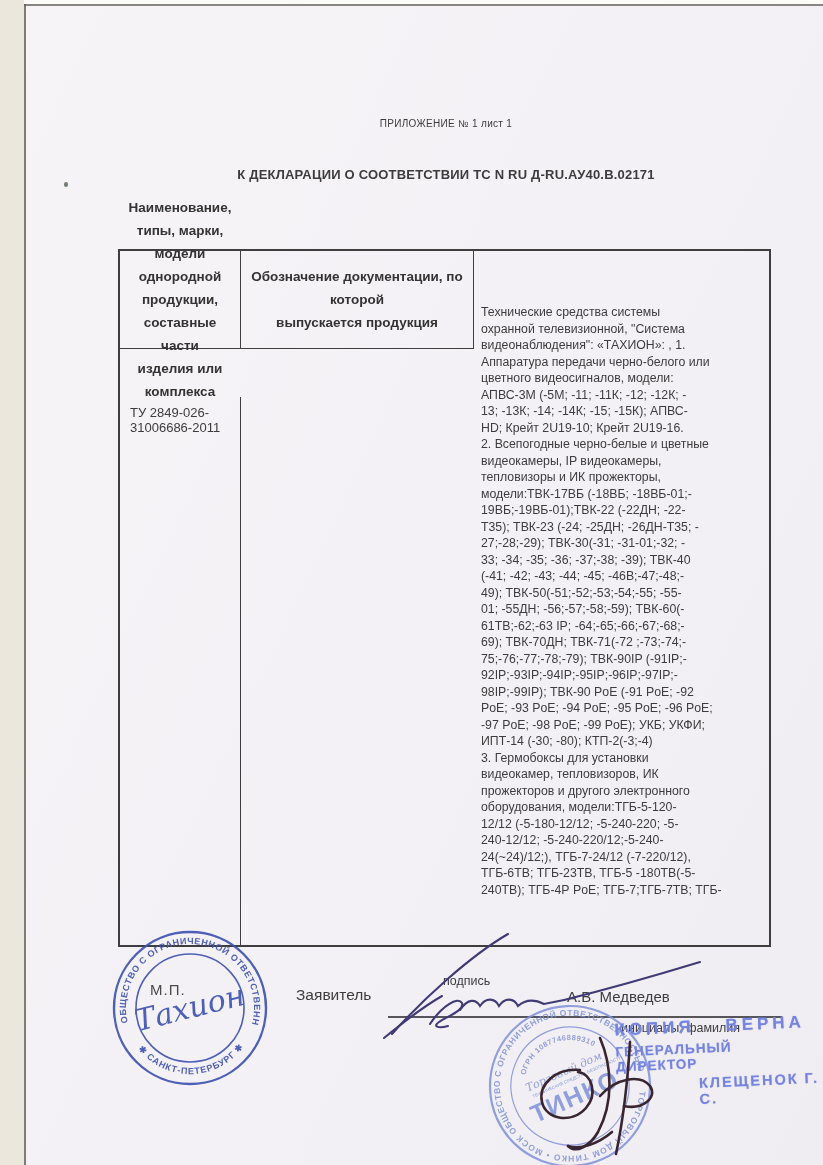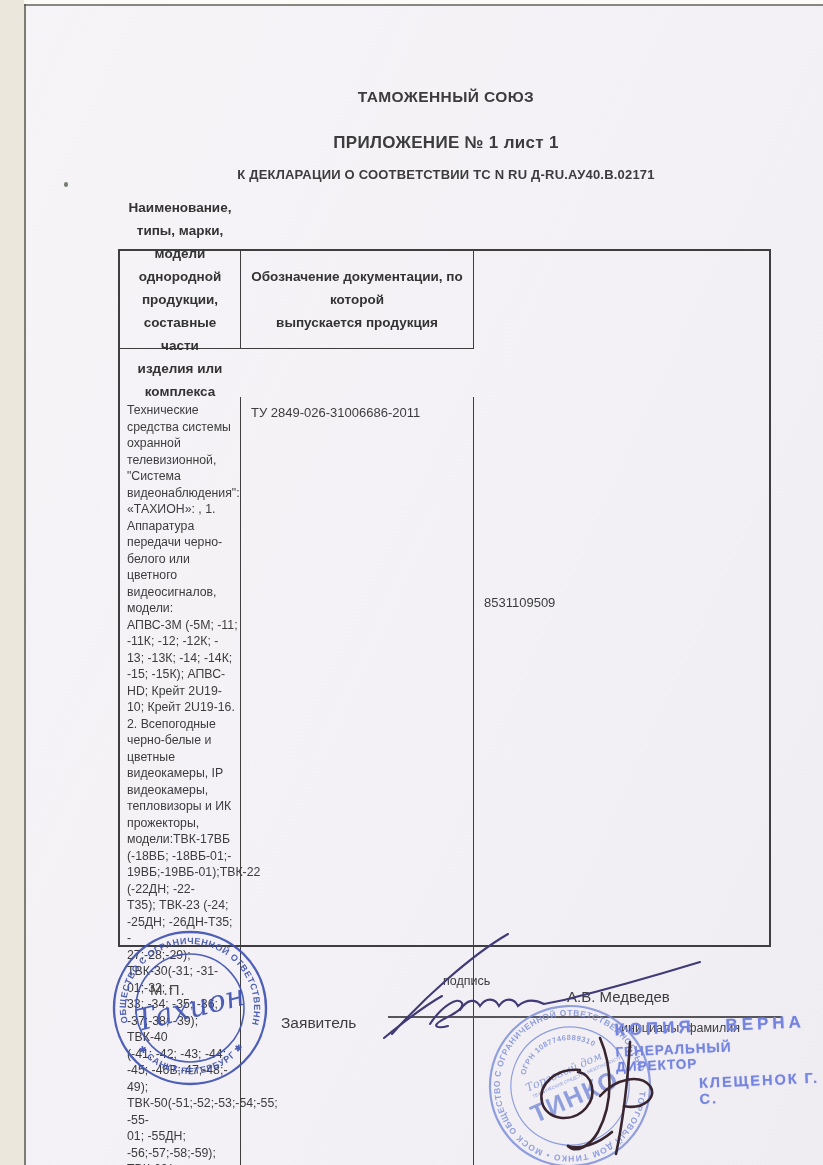--- a/index.html
+++ b/index.html
@@ -16,21 +16,21 @@
                  background:#55544c; opacity:.75; }
   .edge-line-h { position:absolute; left:24px; top:4px; width:799px; height:2px;
                  background:#5a5850; opacity:.7; }
   .edge-top-white { position:absolute; left:24px; top:0; width:799px; height:4px; background:#fbfbf8; }
   .speck { position:absolute; left:64px; top:182px; width:4px; height:5px; background:#55604f; border-radius:2px; opacity:.8; }
 
   .doc-text { color:#3c3c3e; }
 
   .titles { position:absolute; left:90px; width:712px; text-align:center; }
   .t1 { top:88px;  font-size:15.5px; font-weight:bold; letter-spacing:.4px; }
-  .t2 { top:133px; font-size:17px; font-weight:bold; letter-spacing:.3px; }
+  .t2 { top:118px; font-size:10px; font-weight:normal; letter-spacing:.3px; }
   .t3 { top:167px; font-size:13px;   font-weight:bold; letter-spacing:.2px; }
   .subtitle { position:absolute; left:60px; width:760px; top:211px; text-align:center;
               font-size:13.8px; color:#3c3c3e; }
 
   
   .ptable { position:absolute; left:118px; top:249px; width:653px; height:698px;
             border:2px solid #3e3e3e; display:grid;
             grid-template-columns:121px 233px 1fr;
             grid-template-rows:98px 1fr; }
   .cell { border-right:1.5px solid #3e3e3e; border-bottom:1.5px solid #3e3e3e; }
@@ -39,21 +39,21 @@
   .hcell { display:flex; align-items:center; justify-content:center; text-align:center;
            font-weight:bold; font-size:13.5px; line-height:23px; color:#333;
            white-space:pre-line; padding:10px 4px; }
   .code-cell { padding:296px 4px 0 10px; font-size:13px; color:#3c3c3e; }
   .desc-cell { padding:5px 2px 0 7px; font-size:12.3px; line-height:16.5px;
                color:#3c3c3e; white-space:pre-line; letter-spacing:0; }
   .doc-cell  { padding:8px 6px 0 10px; font-size:13px; color:#3c3c3e; }
 
   
   .mp { position:absolute; left:150px; top:981px; font-size:15px; color:#4a4a4a; letter-spacing:1px; }
-  .applicant { position:absolute; left:281px; top:986px; font-size:15.5px; color:#3c3c3e;margin-top:28px; }
+  .applicant { position:absolute; left:296px; top:986px; font-size:15.5px; color:#3c3c3e; }
   .name { position:absolute; left:567px; top:988px; font-size:15px; color:#3c3c3e; }
   .sig-line { position:absolute; height:1.5px; background:#55555a; }
   .line1 { left:388px; top:1016px; width:200px; }
   .line2 { left:553px; top:1016px; width:229px; }
   .sig-label { position:absolute; font-size:12.5px; color:#3c3c3e; }
   .lab1 { left:443px; top:974px; }
   .lab2 { left:621px; top:1021px; }
 
   
   .stamp-tahion { position:absolute; left:108px; top:926px; width:164px; height:164px; opacity:.92; }
@@ -72,32 +72,30 @@
 <body>
 
 <div class="scan">
 
   <div class="edge-top-white"></div>
   <div class="edge-strip"></div>
   <div class="edge-line-v"></div>
   <div class="edge-line-h"></div>
   <div class="speck"></div>
 
-  <div class="titles t1 doc-text">ТАМОЖЕННЫЙ СОЮЗ</div>
   <div class="titles t2 doc-text">ПРИЛОЖЕНИЕ № 1 лист 1</div>
   <div class="titles t3 doc-text">К ДЕКЛАРАЦИИ О СООТВЕТСТВИИ ТС N RU Д-RU.АУ40.В.02171</div>
 
   <div class="ptable">
     <div class="cell hcell">Наименование, типы, марки,
 модели однородной
 продукции, составные части
 изделия или комплекса</div>
     <div class="cell hcell">Обозначение документации, по которой
 выпускается продукция</div>
-    <div class="cell body code-cell">8531109509</div>
     <div class="cell body desc-cell">Технические средства системы
 охранной телевизионной,  "Система
 видеонаблюдения": «ТАХИОН»: , 1.
 Аппаратура передачи черно-белого или
 цветного видеосигналов, модели:
 АПВС-3М (-5М; -11; -11К; -12; -12К; -
 13; -13К; -14; -14К; -15; -15К); АПВС-
 HD; Крейт 2U19-10; Крейт 2U19-16.
 2. Всепогодные черно-белые и цветные
 видеокамеры, IP видеокамеры,

